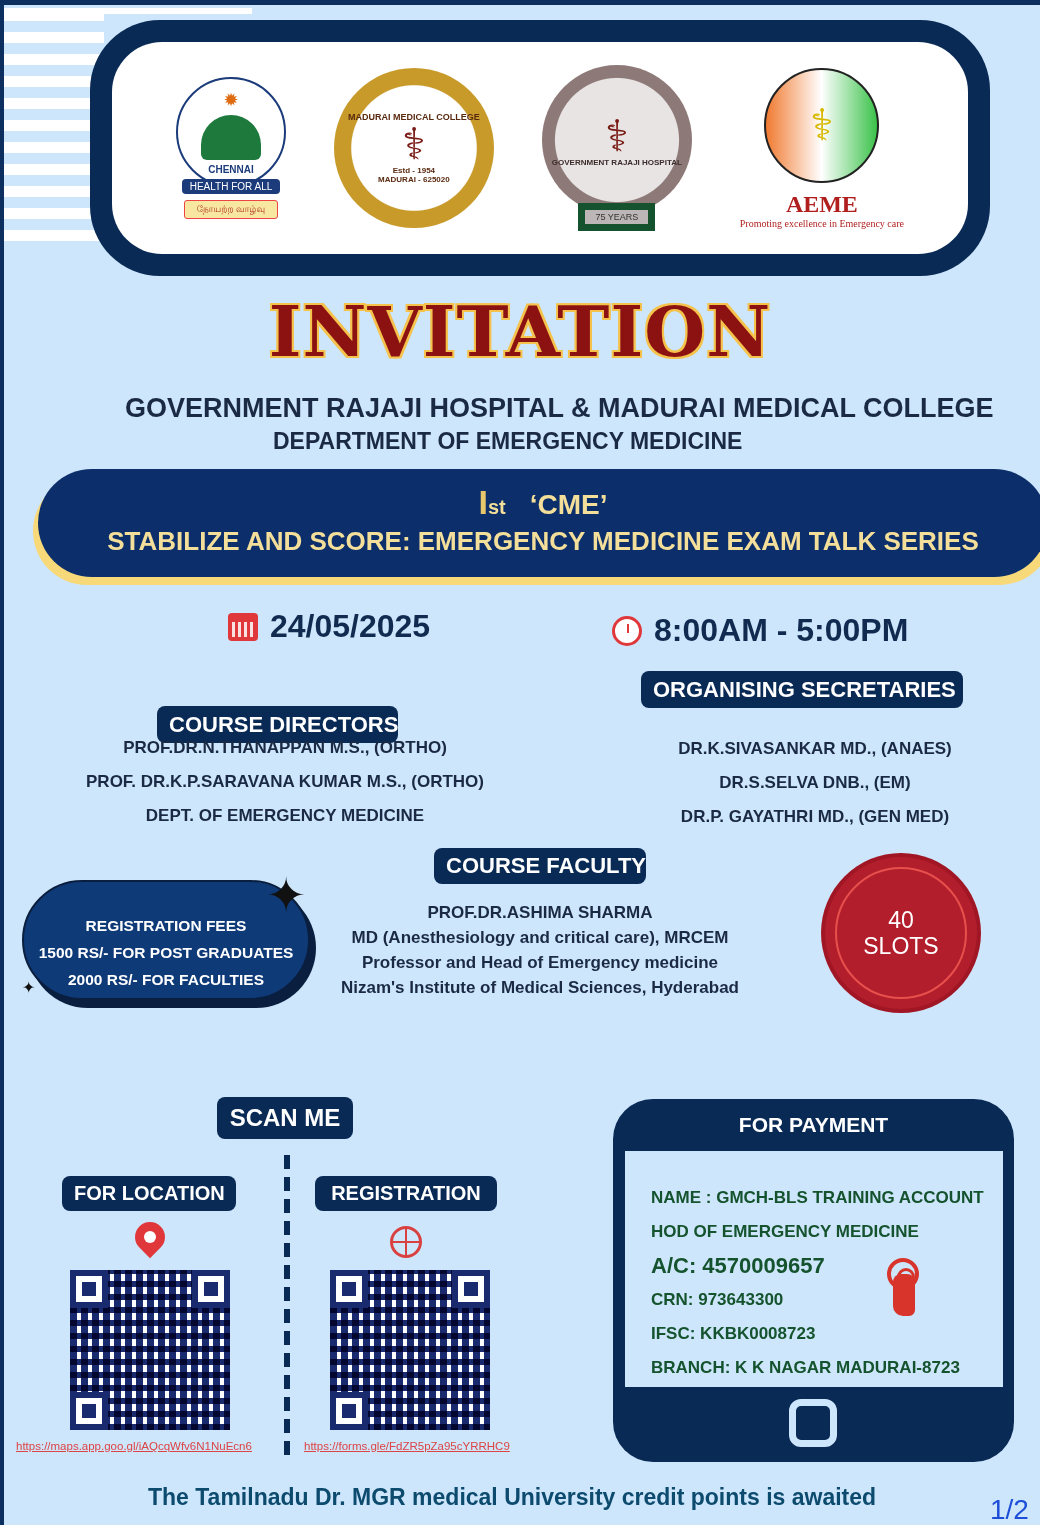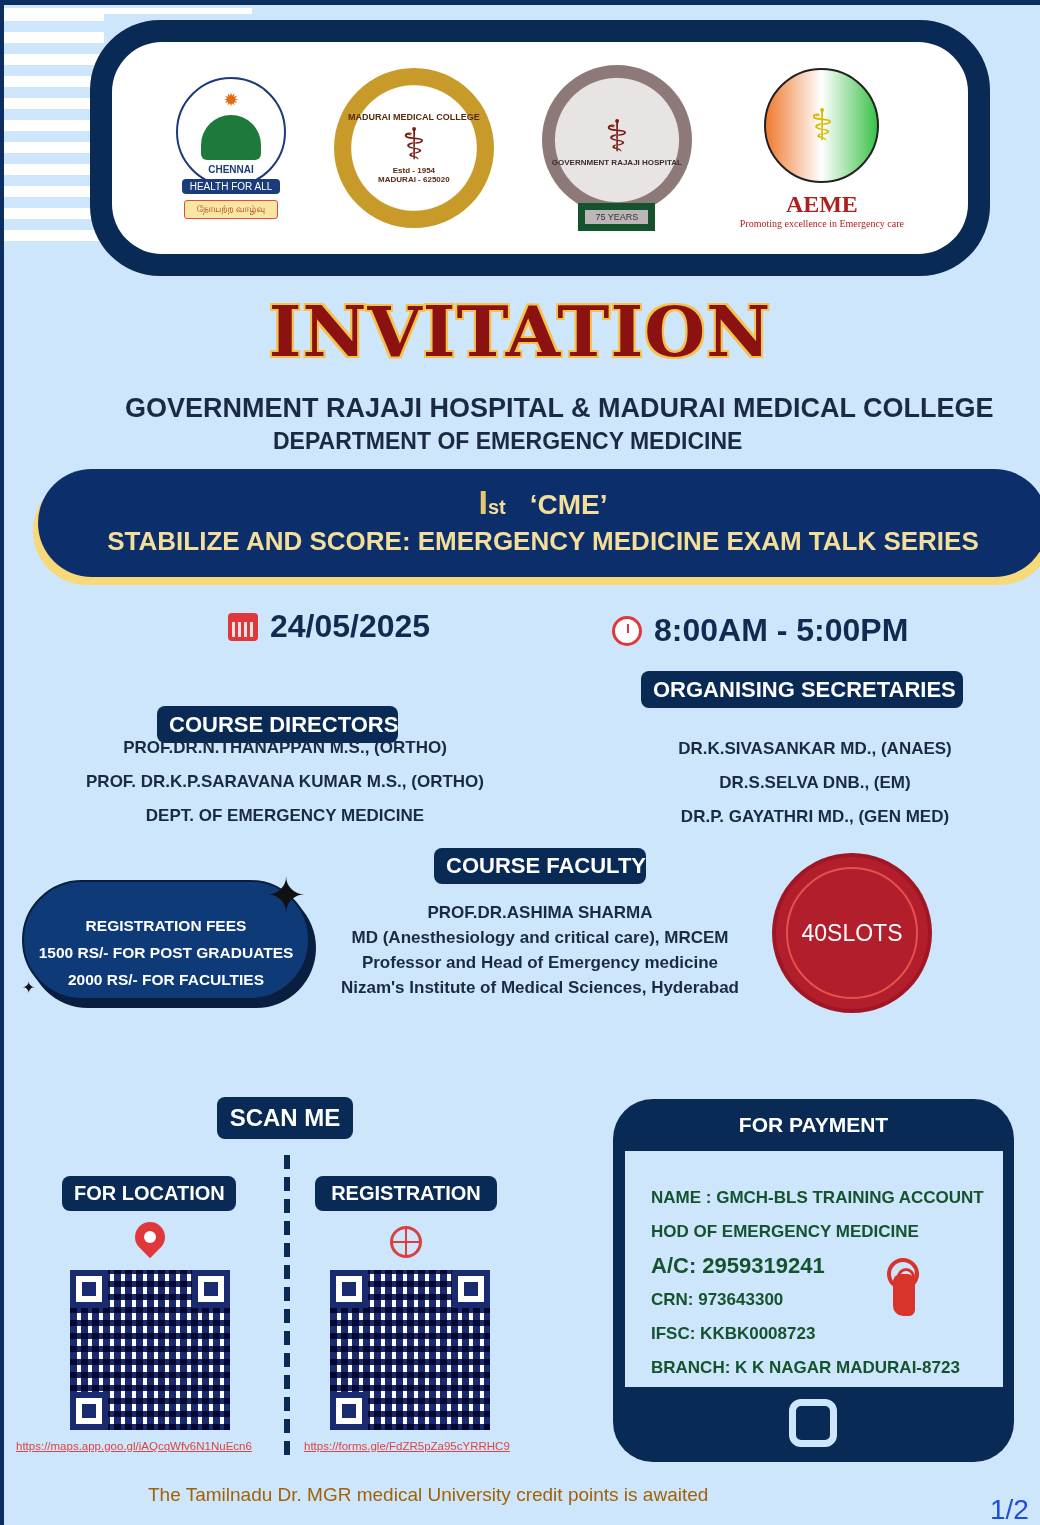--- a/index.html
+++ b/index.html
@@ -106,24 +106,24 @@
   .reg-pill {
     position:absolute; left:22px; top:880px; width:288px; height:120px;
     background:#0f3a78; border-radius:60px; border:2px solid #0a1f3f;
     color:#fff; font-weight:bold; font-size:15.5px; text-align:center;
     padding-top:30px; line-height:27px;
   }
   .star { position:absolute; color:#111; font-size:48px; line-height:1; }
   .faculty { position:absolute; left:340px; top:900px; width:400px; text-align:center; font-weight:bold; font-size:17px; color:#1b2a44; line-height:25px; }
 
   .seal {
-    position:absolute; left:776px; top:857px; width:152px; height:152px;
+    position:absolute; left:825px; top:857px; width:152px; height:152px;
     border-radius:50%; background:#b21e2b;
     box-shadow: 0 0 0 4px #a11624;
-    display:flex; align-items:center; justify-content:center; flex-direction:row;
+    display:flex; align-items:center; justify-content:center; flex-direction:column;
     color:#fff; font-size:23px; line-height:26px;
   }
   .seal::before {
     content:""; position:absolute; left:10px; top:10px; right:10px; bottom:10px;
     border-radius:50%; border:2px solid #e8504d;
   }
 
   .divider {
     position:absolute; left:284px; top:1155px; width:6px; height:300px;
     background: repeating-linear-gradient(180deg, #0a2a56 0 14px, transparent 14px 22px);
@@ -171,21 +171,21 @@
     position:absolute; left:176px; top:300px; width:48px; height:48px;
     border:7px solid #cde6fb; border-radius:12px; background:#0a2a56;
   }
   .tap-icon {
     position:absolute; left:885px; top:1258px; width:36px; height:58px;
   }
   .tap-icon .ring { position:absolute; left:2px; top:0; width:32px; height:32px; border-radius:50%; border:4px solid #d9342b; }
   .tap-icon .ring::after { content:""; position:absolute; left:6px; top:6px; width:12px; height:12px; border-radius:50%; border:3px solid #d9342b; }
   .tap-icon .hand { position:absolute; left:8px; top:16px; width:22px; height:42px; background:#d9342b; border-radius:8px 8px 6px 10px; }
 
-  .footer-note { position:absolute; left:148px; top:1484px; font-size:19px; font-weight:normal; color:#a16207; }
+  .footer-note { position:absolute; left:148px; top:1484px; font-size:23px; font-weight:bold; color:#0c4a6e; }
   .page-num { position:absolute; left:990px; top:1494px; font-size:28px; color:#1d4ed8; }
 </style>
 </head>
 <body>
 
 <div class="frame-top"></div>
 <div class="frame-left"></div>
 <div class="stripe-top"></div>
 <div class="stripes">
   <div></div>
@@ -315,21 +315,21 @@
 </div>
 
 <div class="link" style="left:16px; top:1440px;">https://maps.app.goo.gl/iAQcqWfv6N1NuEcn6</div>
 <div class="link" style="left:304px; top:1440px;">https://forms.gle/FdZR5pZa95cYRRHC9</div>
 
 <div class="phone">
   <div class="phone-title">FOR PAYMENT</div>
   <div class="phone-screen">
     <div>NAME : GMCH-BLS TRAINING ACCOUNT</div>
     <div>HOD OF EMERGENCY MEDICINE</div>
-    <div class="ac">A/C: 2959319241</div>
+    <div class="ac">A/C: 4570009657</div>
     <div>CRN: 973643300</div>
     <div>IFSC: KKBK0008723</div>
     <div>BRANCH: K K NAGAR MADURAI-8723</div>
   </div>
   <div class="home-btn"></div>
 </div>
 <div class="tap-icon">
   <div class="ring"></div>
   <div class="hand"></div>
 </div>

